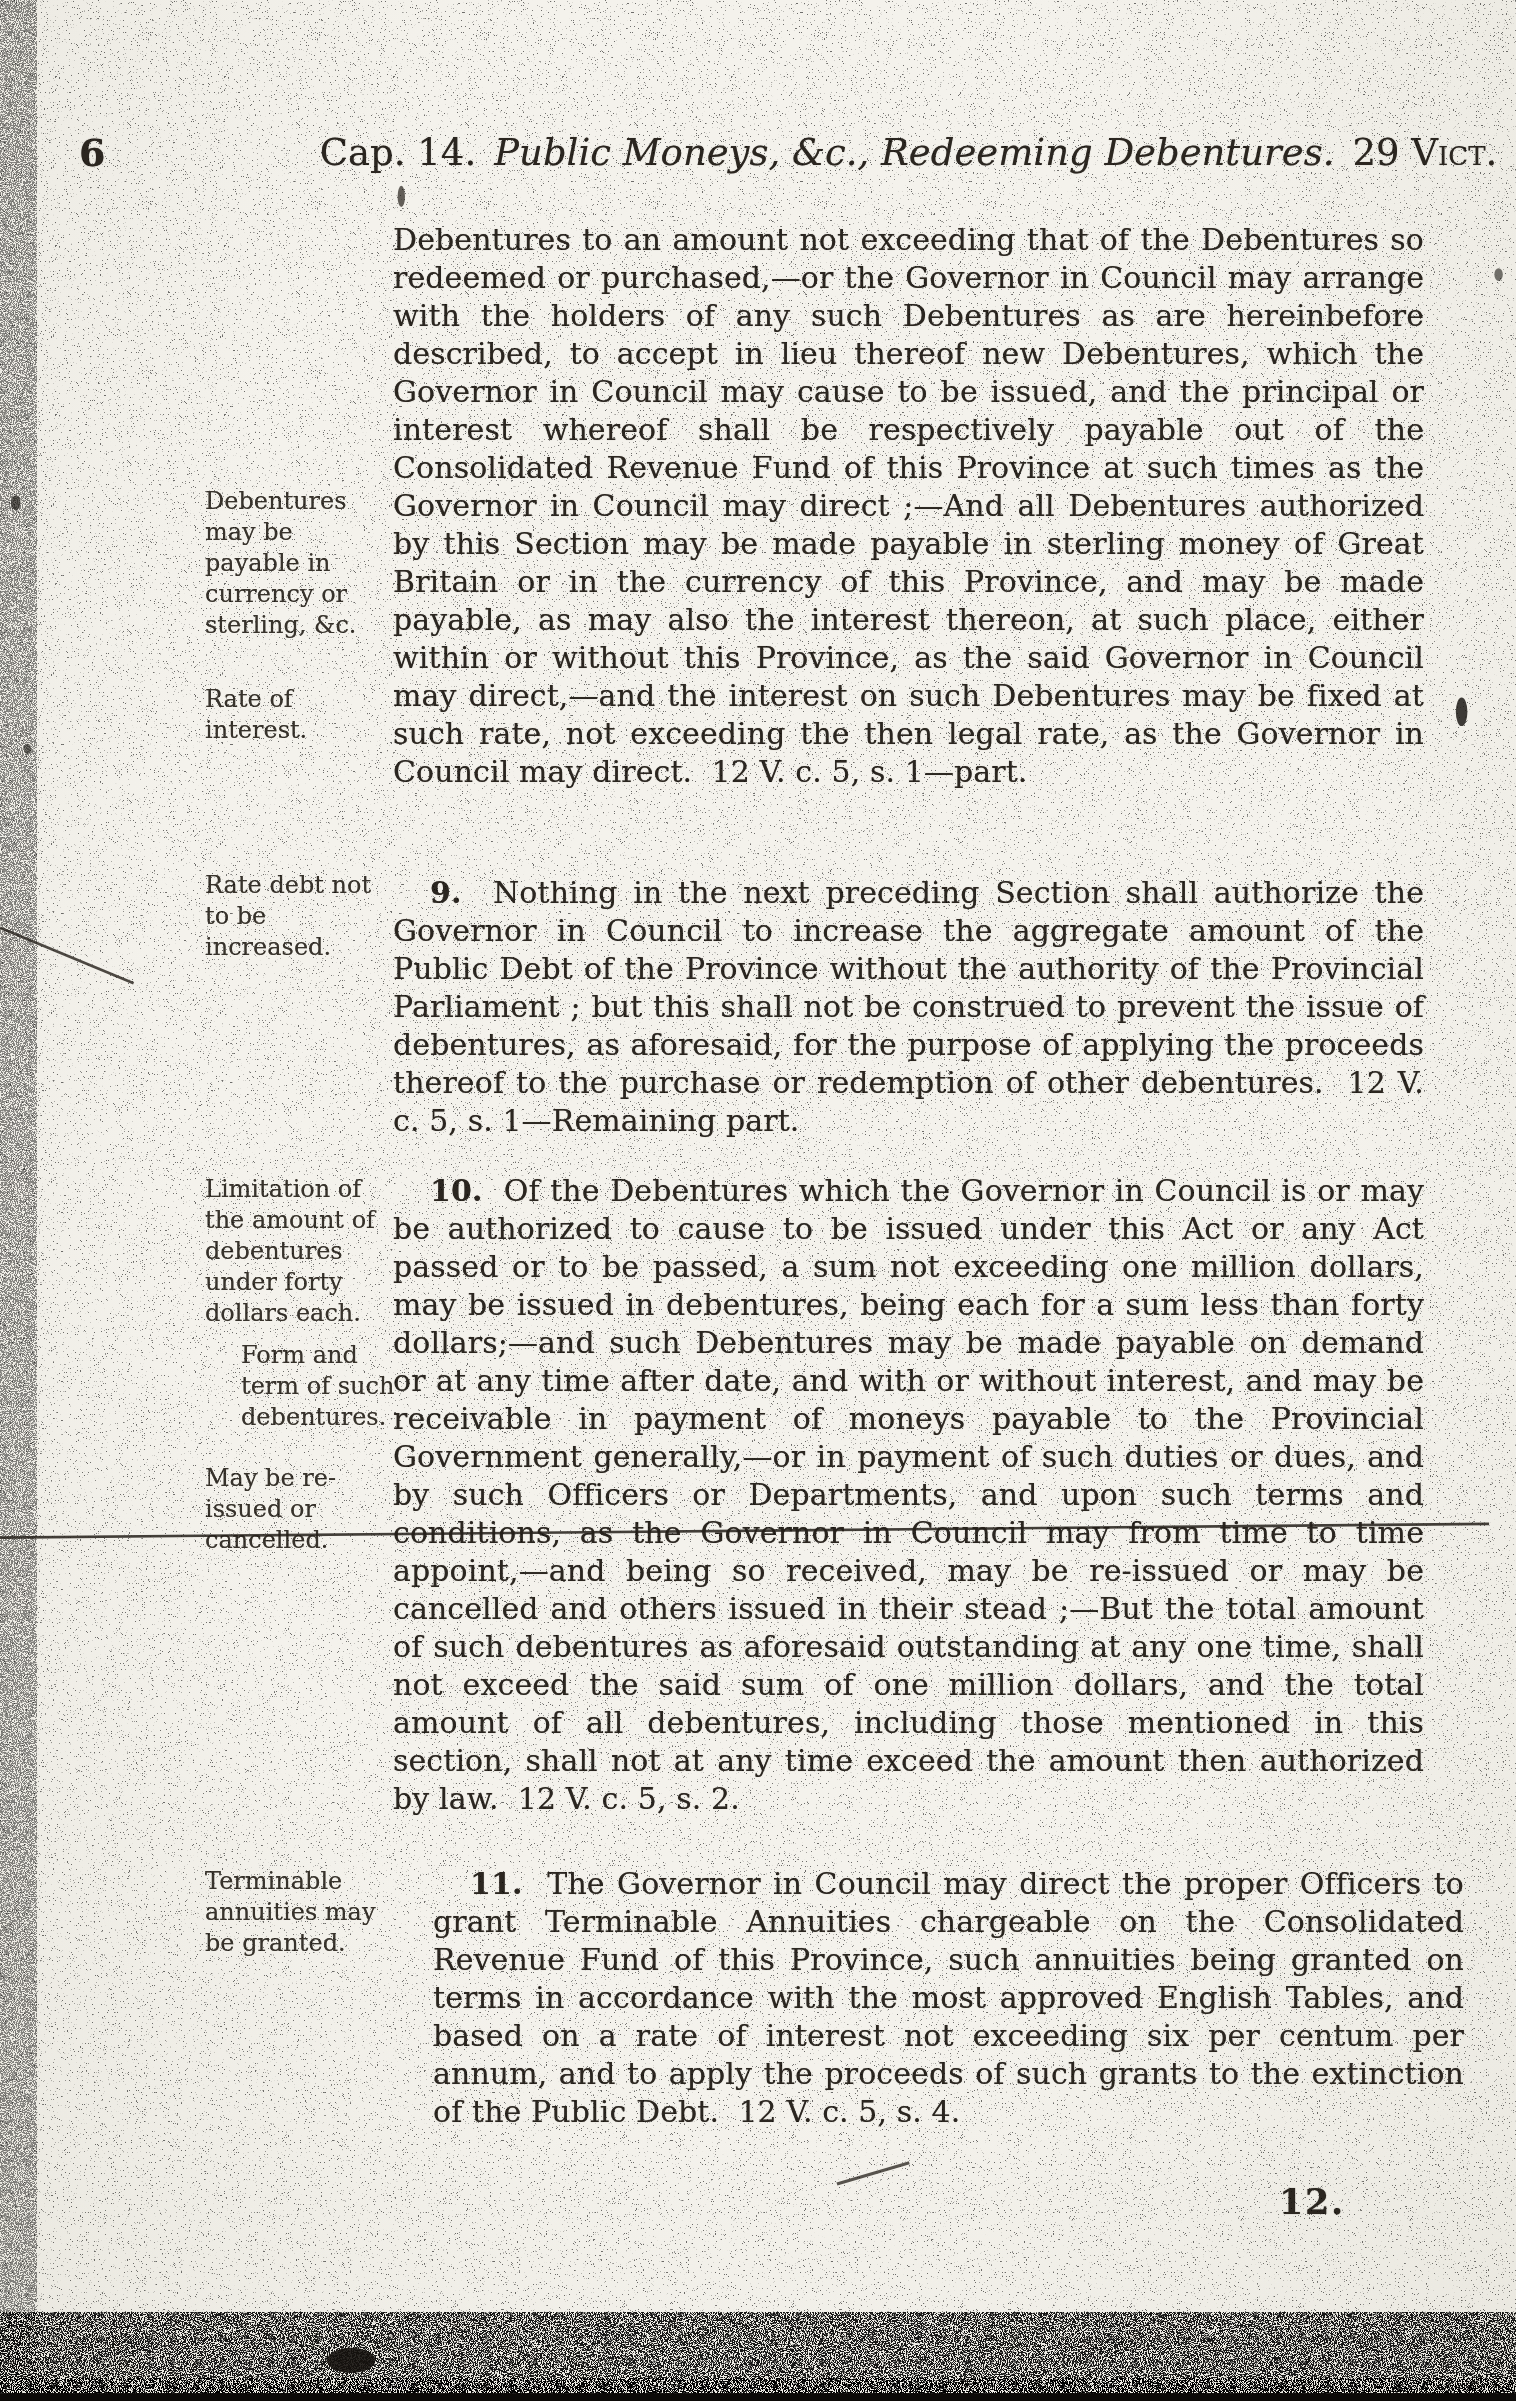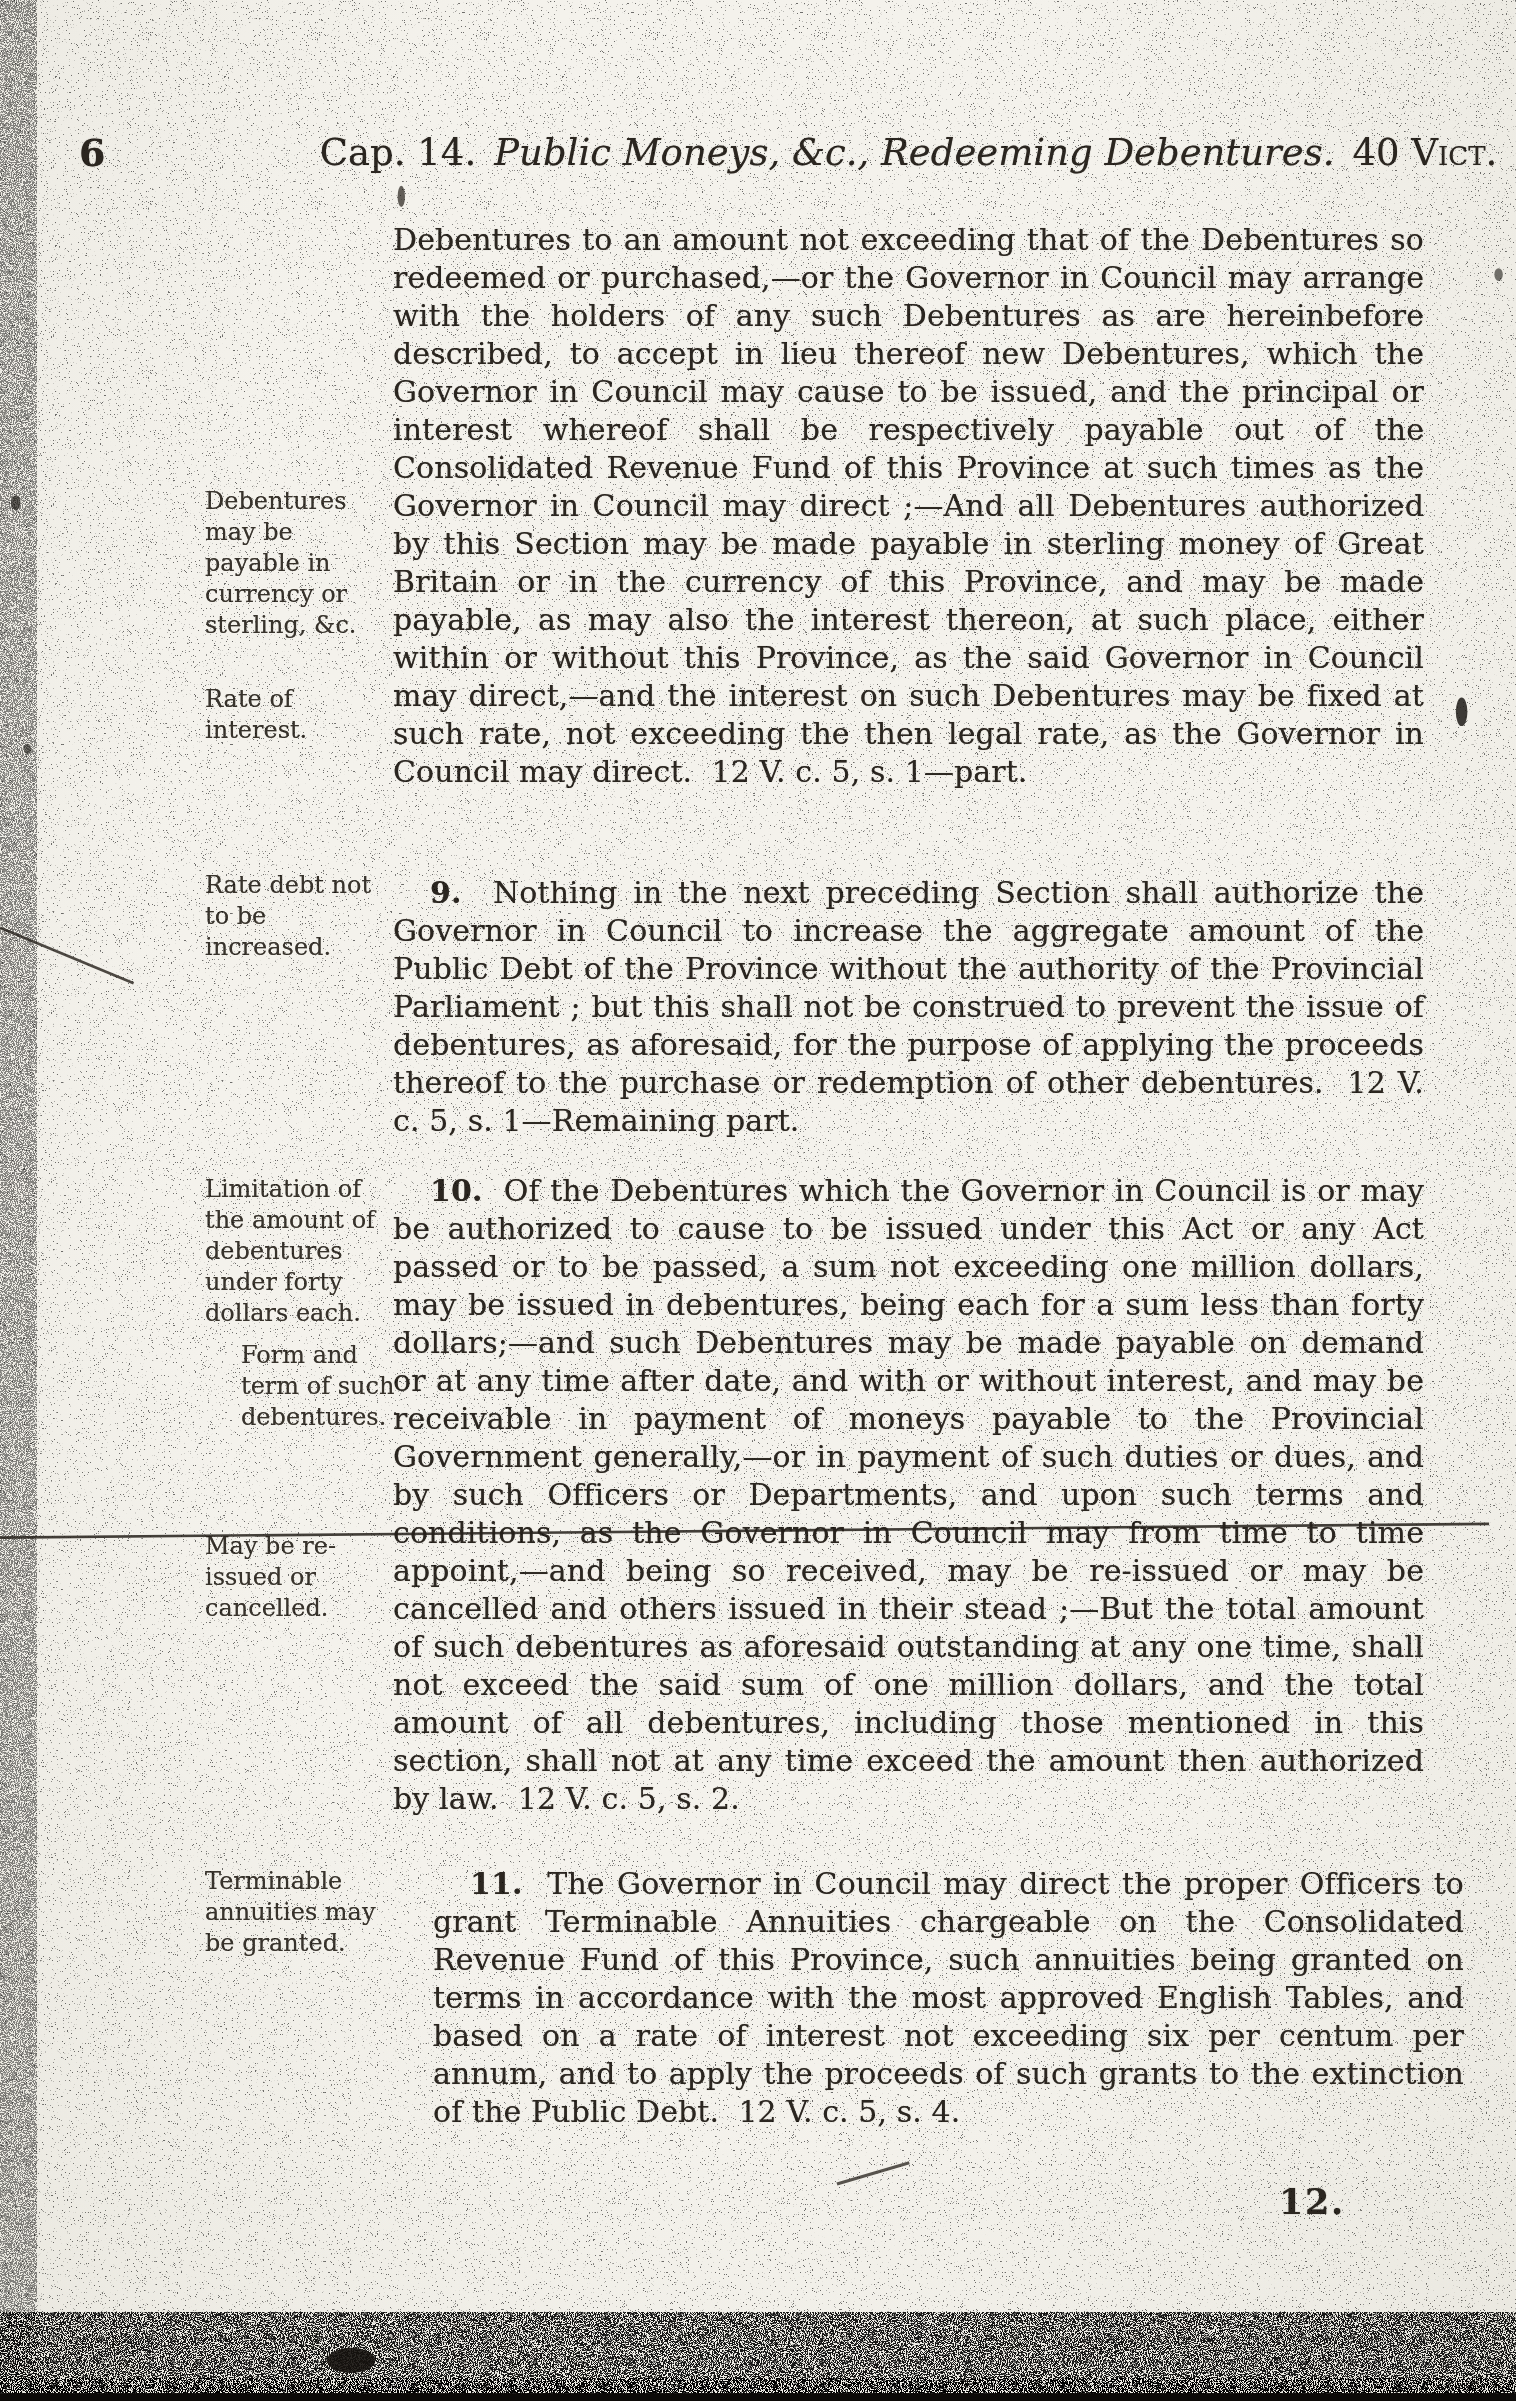--- a/index.html
+++ b/index.html
@@ -51,21 +51,21 @@
   .mnote {
     position:absolute; left:205px; width:181px;
     font-size:24px; line-height:31px; color:#38332c;
     text-shadow:0 0 0.5px rgba(50,45,38,.55);
   }
   .mn0 { top:486px; }
   .mn1 { top:684px; }
   .mn2 { top:870px; }
   .mn3 { top:1174px; }
   .mn4 { top:1340px;margin-left:36px; }
-  .mn5 { top:1531px; }
+  .mn5 { top:1463px; }
   .mn6 { top:1866px; }
 
   
   .footer-num {
     position:absolute; left:1279px; top:2181px;
     font-size:35px; font-weight:700; letter-spacing:1.6px;
     text-shadow:0 0 1.1px rgba(40,35,30,.6);
   }
 
   
@@ -77,21 +77,21 @@
 </head>
 <body>
 
 <div class="page">
 
   <div class="pagenum">6</div>
 
   <header class="running-header">
     <span class="hdr-cap">Cap. 14.</span>
     <span class="hdr-title">Public Moneys, &amp;c., Redeeming Debentures.</span>
-    <span class="hdr-vict">40 Vict.</span>
+    <span class="hdr-vict">29 Vict.</span>
   </header>
 
   <aside>
     <div class="mnote mn0">Debentures may be payable in currency or sterling, &amp;c.</div>
     <div class="mnote mn1">Rate of interest.</div>
     <div class="mnote mn2">Rate debt not to be increased.</div>
     <div class="mnote mn3">Limitation of the amount of debentures under forty dollars each.</div>
     <div class="mnote mn4">Form and term of such debentures.</div>
     <div class="mnote mn5">May be re-issued or cancelled.</div>
     <div class="mnote mn6">Terminable annuities may be granted.</div>

